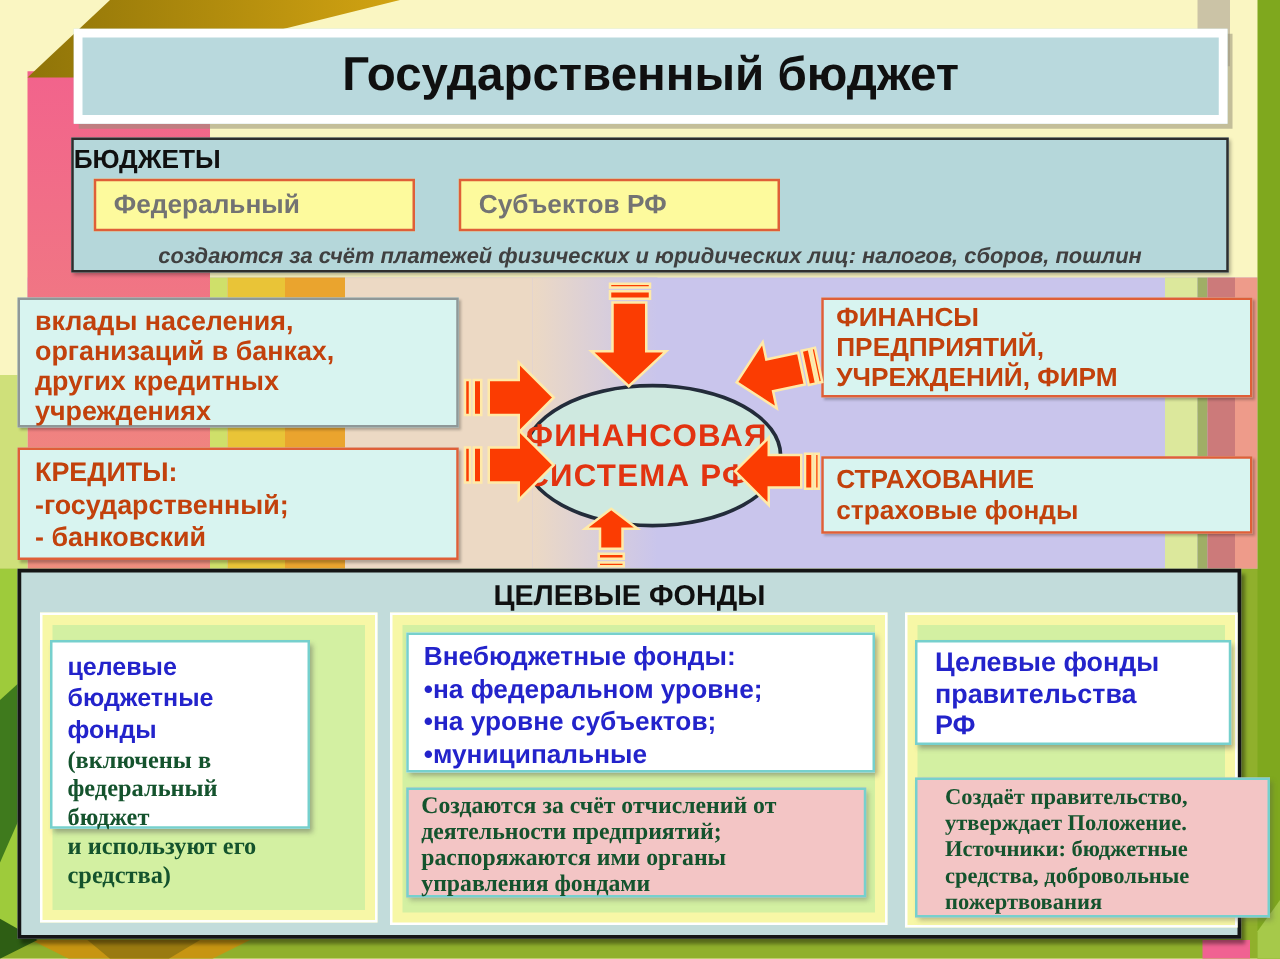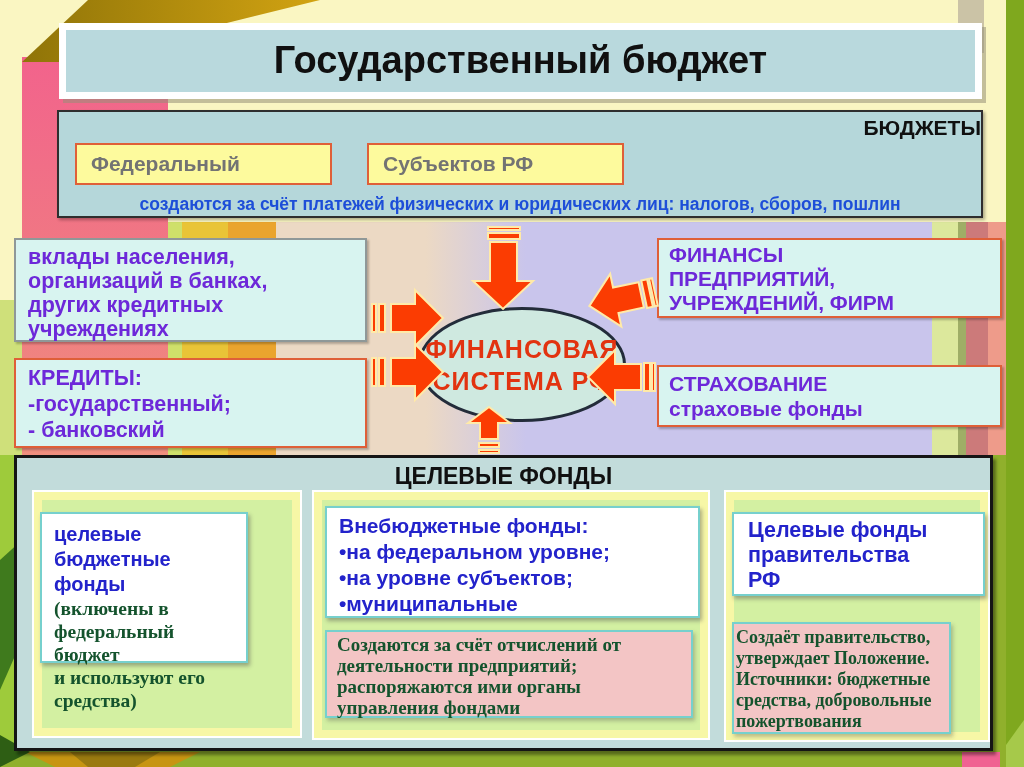--- a/index.html
+++ b/index.html
@@ -20,43 +20,43 @@
     box-shadow:4px 4px 0 rgba(150,144,120,.55);
     text-align:center;line-height:60px;font-size:38px;font-weight:700;color:#101010;
   }
 
   
   .budgets-box{
     left:57px;top:110px;width:926px;height:108px;z-index:2;
     background:#b5d7da;border:2px solid #2e2e2e;
     box-shadow:2px 2px 3px rgba(0,0,0,.3);
   }
-  .budgets-header{left:0;top:4px;width:100%;text-align:right;font-size:21px;font-weight:700;color:#101010;}
+  .budgets-header{left:0;top:4px;width:100%;text-align:left;font-size:21px;font-weight:700;color:#101010;}
   .ybox{
     top:31px;height:42px;background:var(--yellow-box,#fdfa9d);
     border:2px solid var(--orange-border,#df5f38);
     font-size:21px;font-weight:700;color:#737373;line-height:38px;padding-left:14px;
   }
-  .budgets-note{left:0;top:82px;width:100%;text-align:center;font-size:17.5px;font-weight:700;color:#1d4ed8;}
+  .budgets-note{left:0;top:82px;width:100%;text-align:center;font-size:17.5px;font-weight:700;color:#404040;font-style:italic;}
 
   
   .cyanbox{
     background:var(--box-cyan,#d8f4f0);z-index:2;
-    font-weight:700;color:#6d28d9;box-shadow:2px 2px 2px rgba(0,0,0,.25);
+    font-weight:700;color:#c2410c;box-shadow:2px 2px 2px rgba(0,0,0,.25);
   }
   .b-deposits{left:14px;top:238px;width:353px;height:104px;border:2px solid #8f9898;padding:5px 12px;font-size:21.5px;line-height:24px;}
   .b-credits{left:14px;top:358px;width:353px;height:90px;border:2px solid var(--orange-border,#df5f38);padding:5px 12px;font-size:21.5px;line-height:26px;}
   .b-finances{left:657px;top:238px;width:345px;height:80px;border:2px solid var(--orange-border,#df5f38);padding:3px 10px;font-size:21px;line-height:24px;}
   .b-insurance{left:657px;top:365px;width:345px;height:62px;border:2px solid var(--orange-border,#df5f38);padding:4px 10px;font-size:21px;line-height:25px;}
 
   
   .ellipse{
     left:418px;top:307px;width:208px;height:115px;z-index:2;
     background:var(--ellipse-fill,#cfe9e0);border:3px solid #232c3a;border-radius:50%;
-    text-align:center;padding-top:23px;
+    text-align:left;padding-top:23px;
     font-size:25px;font-weight:700;letter-spacing:1px;color:var(--red-text,#e23310);line-height:32px;
   }
 
   
   .funds-box{
     left:14px;top:455px;width:979px;height:296px;z-index:2;
     background:var(--funds-bg,#c2dcdb);border:3px solid #151515;
     box-shadow:3px 4px 3px rgba(0,0,0,.4);
   }
   .funds-header{left:0;top:5px;width:100%;text-align:center;font-size:23px;font-weight:700;color:#101010;}
@@ -69,21 +69,21 @@
 
   .w1{left:23px;top:54px;width:208px;height:151px;padding:8px 12px;}
   .w1 .bluetext{font-size:20px;line-height:25px;}
   .w1 .seriftext{font-size:19.5px;line-height:23px;}
   .f1{left:15px;top:32px;width:270px;height:248px;}
   .f2{left:295px;top:32px;width:398px;height:250px;}
   .f3{left:707px;top:32px;width:266px;height:252px;}
   .w2{left:308px;top:48px;width:375px;height:112px;padding:5px 12px;font-size:21px;line-height:26px;}
   .p2{left:308px;top:172px;width:368px;height:88px;padding:2px 10px;font-size:19px;line-height:21px;}
   .w3{left:715px;top:54px;width:253px;height:84px;padding:4px 14px;font-size:21.5px;line-height:25px;}
-  .p3{left:715px;top:164px;width:219px;height:112px;padding:3px 2px;font-size:18px;line-height:21px;}
+  .p3{left:715px;top:164px;width:284px;height:112px;padding:3px 22px;font-size:18px;line-height:21px;}
 </style>
 </head>
 <body>
 
 <svg class="bg" width="1024" height="767" viewBox="0 0 1024 767">
   <defs>
     <linearGradient id="pinkGrad" x1="0" y1="0" x2="0" y2="1">
       <stop offset="0" stop-color="#f2638c"></stop>
         <stop offset="0.55" stop-color="#f07a82"></stop>
         <stop offset="1" stop-color="#ef8f7e"></stop>

